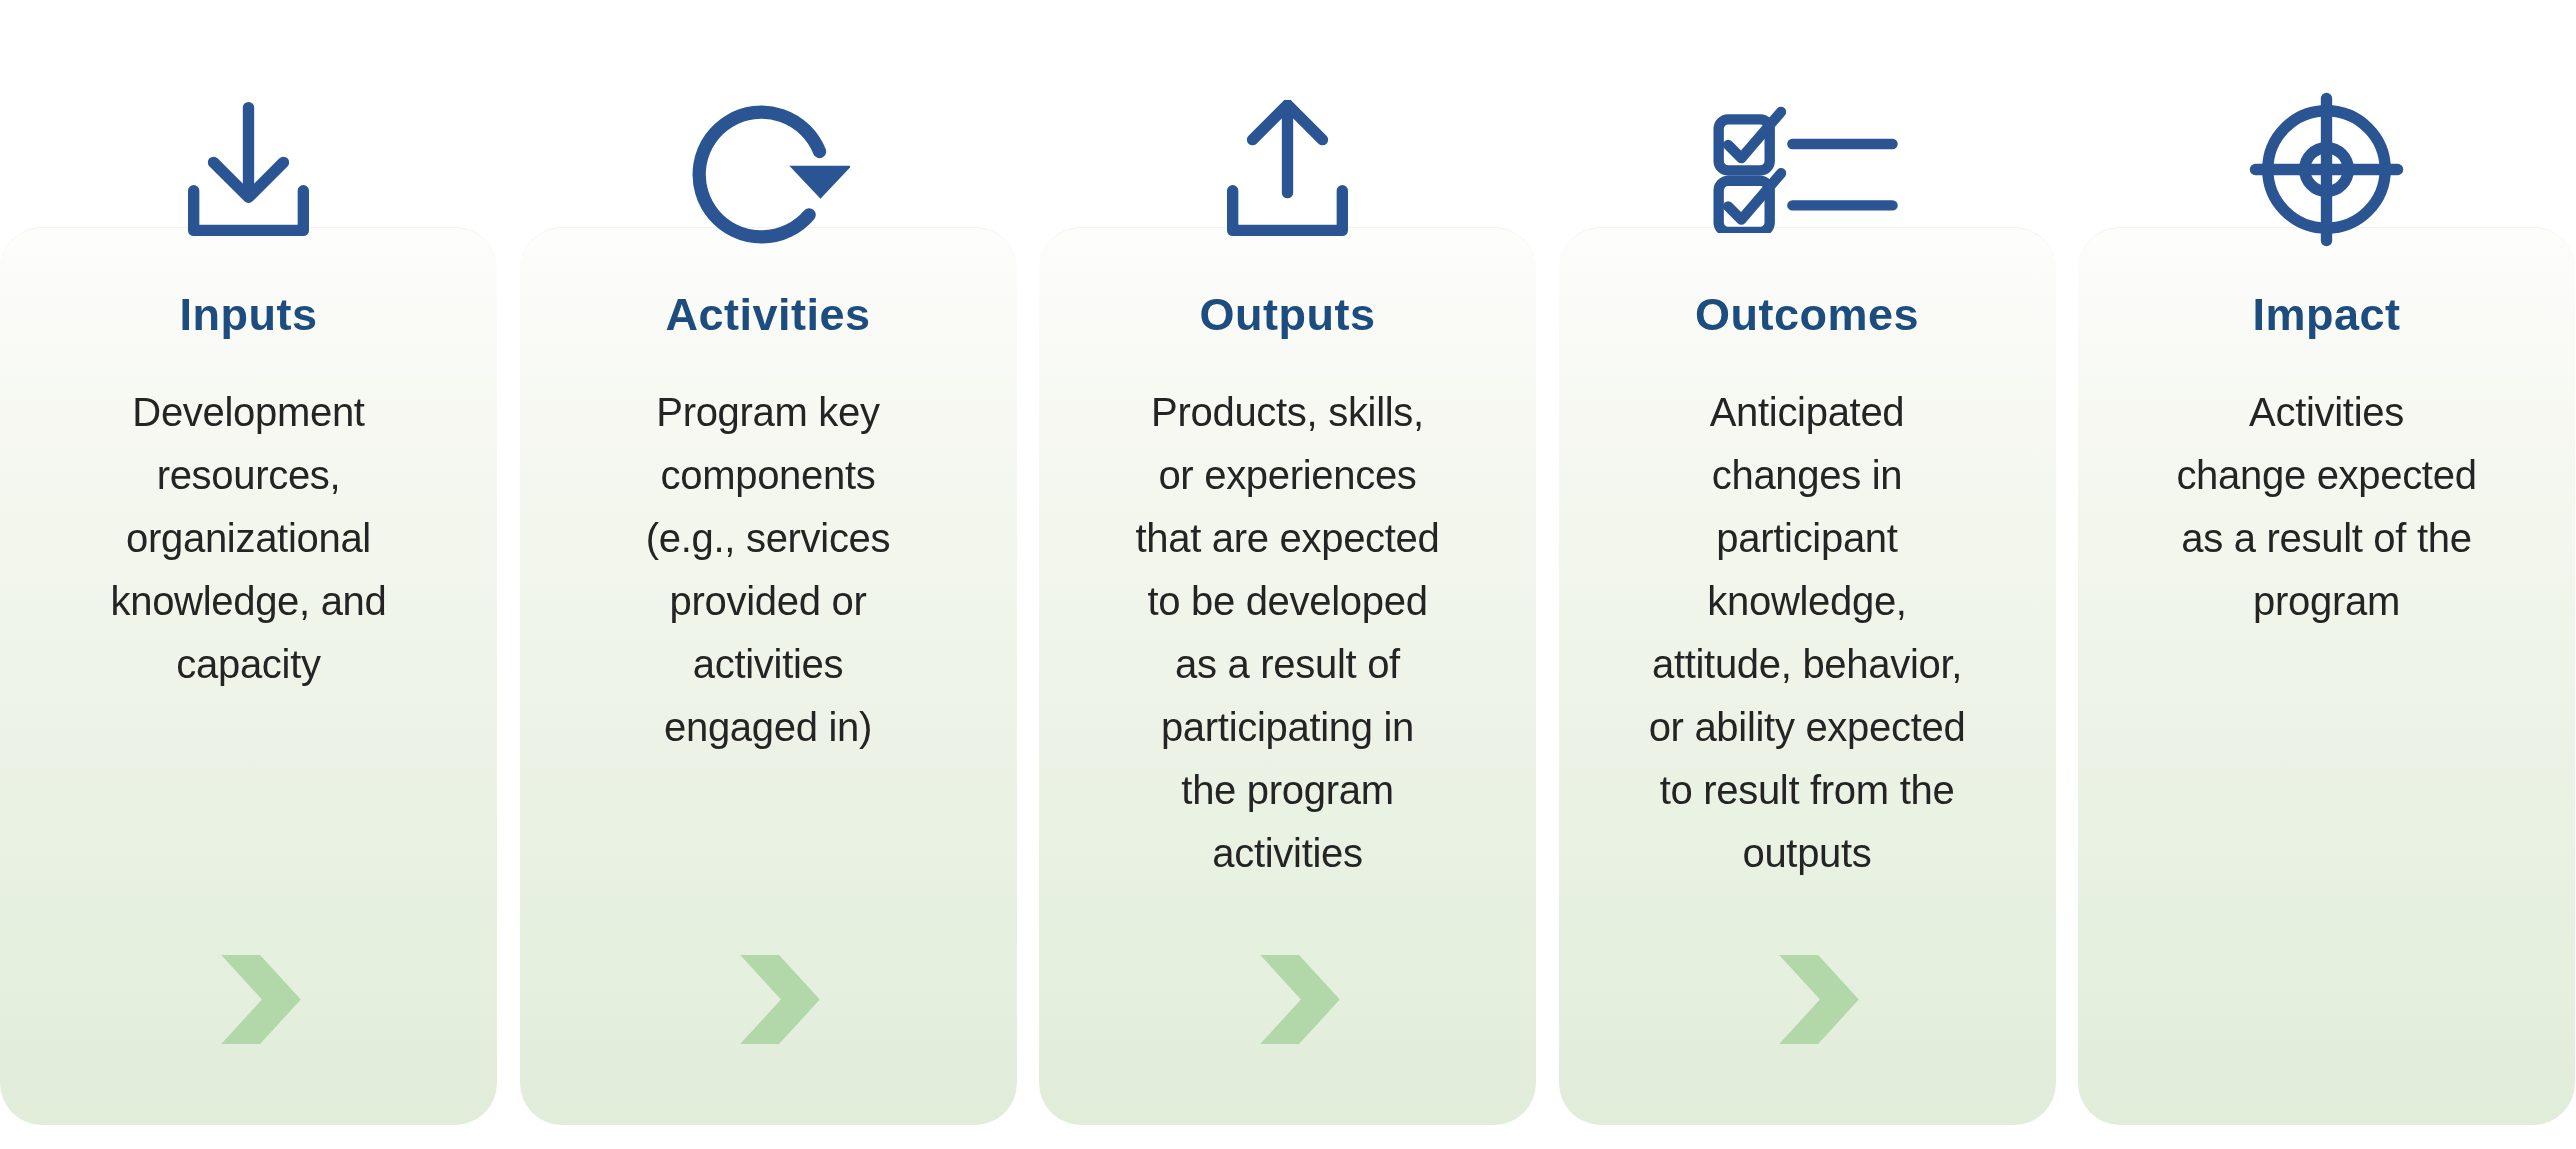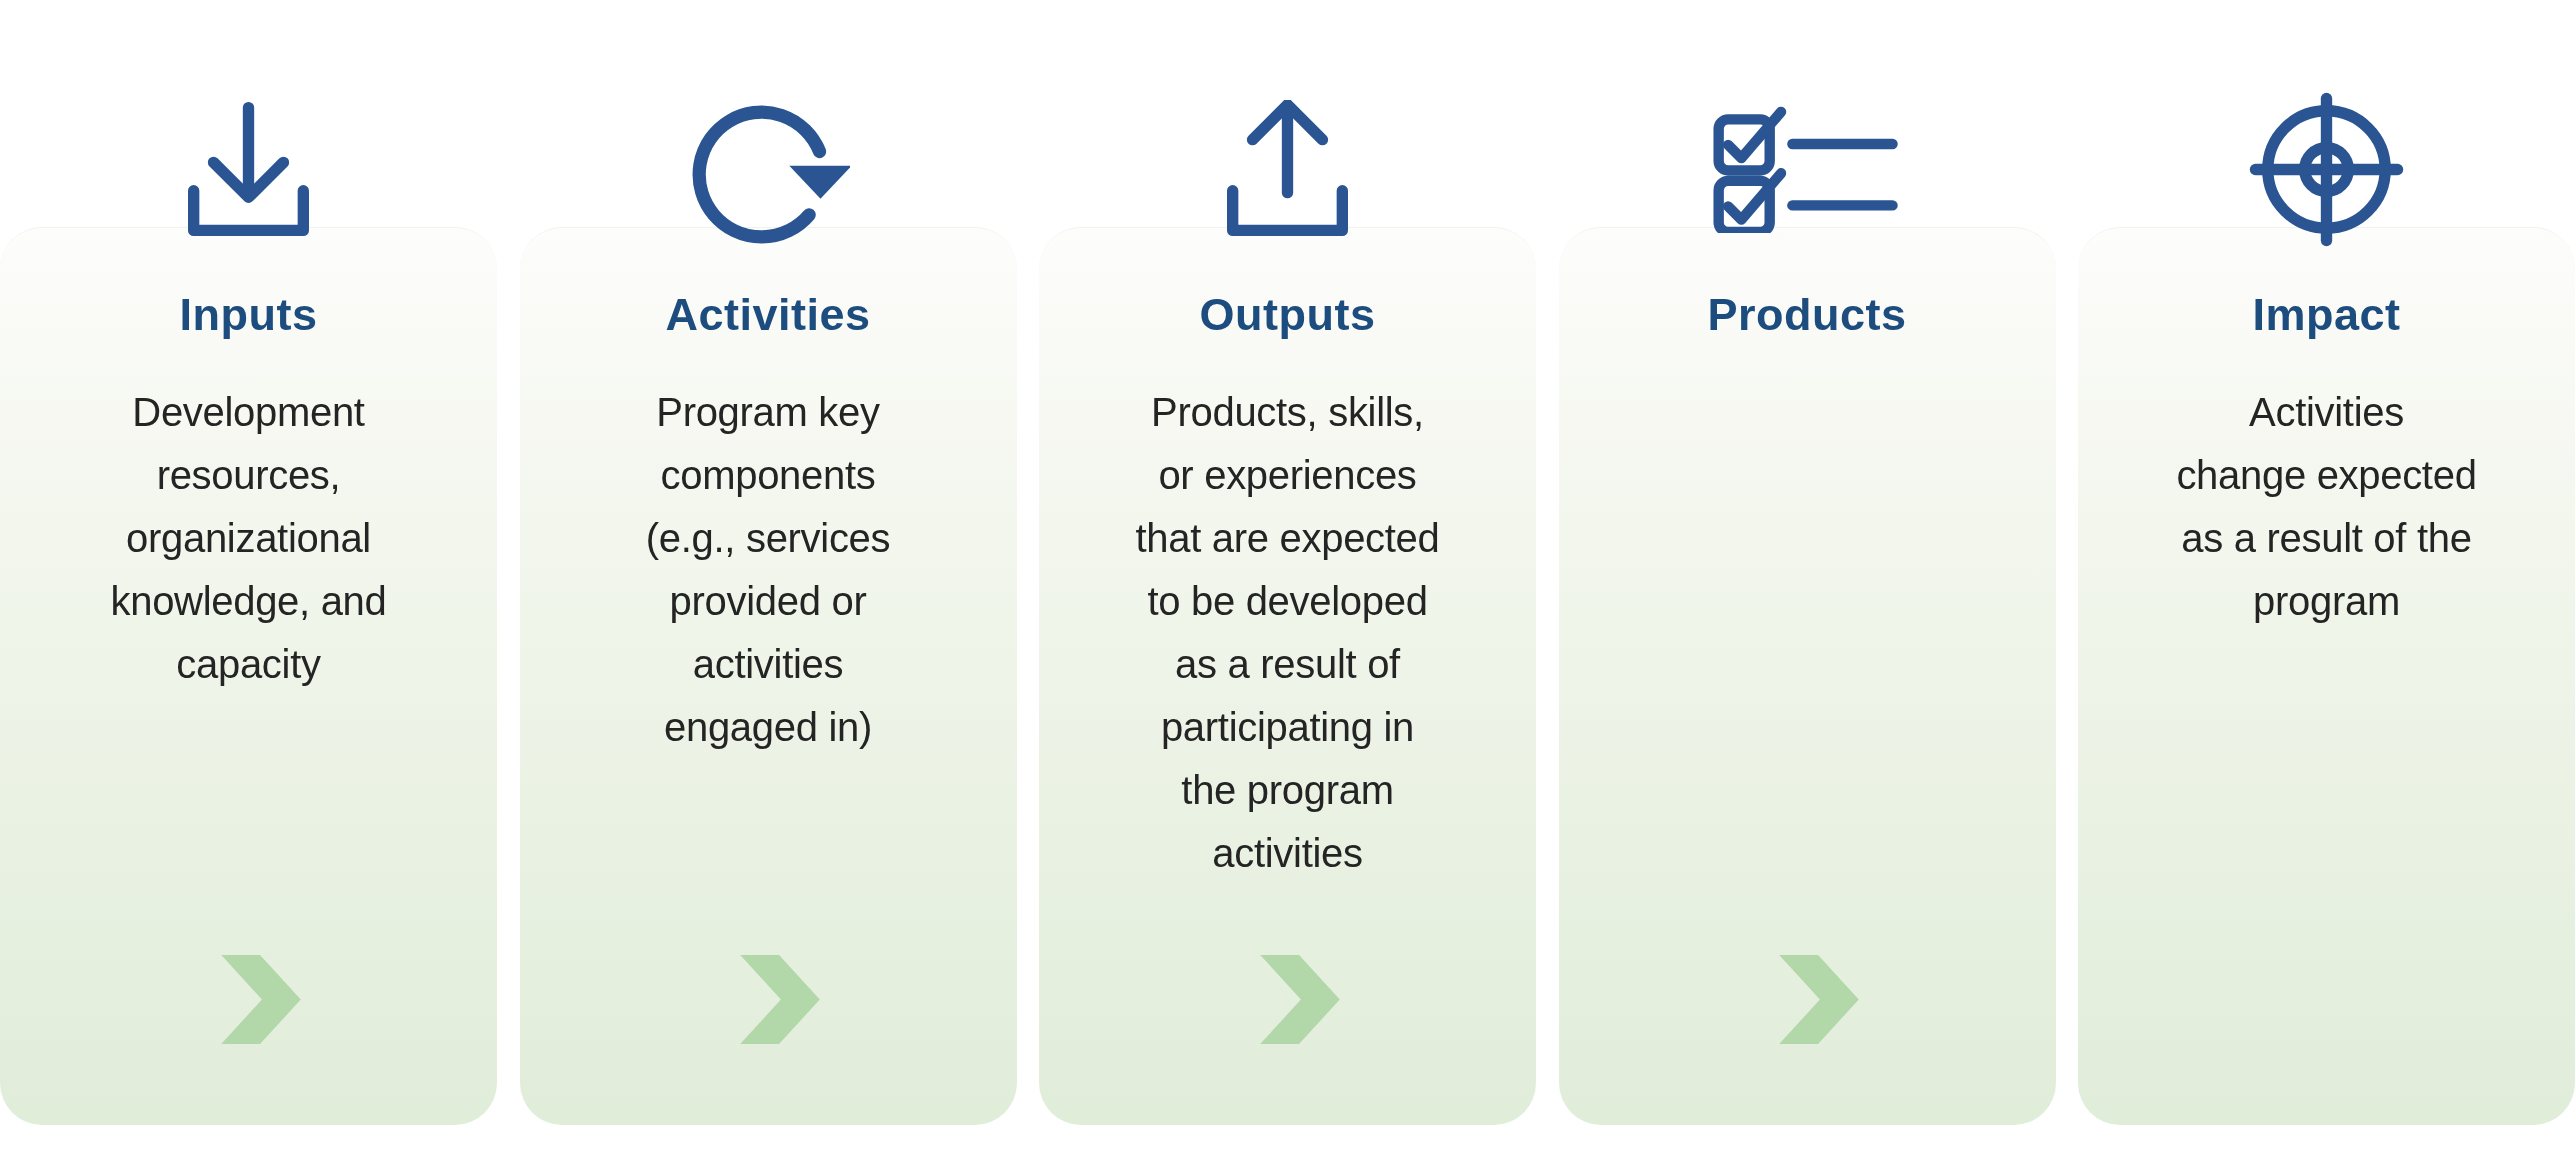--- a/index.html
+++ b/index.html
@@ -129,21 +129,29 @@
       <div class="icon-area">
         <svg class="icon-svg" width="189" height="127" viewBox="0 0 200 134" fill="none" stroke="#2a5592" stroke-width="11" stroke-linecap="round" stroke-linejoin="round">
           <rect x="6" y="14" width="54" height="54" rx="10"></rect>
           <polyline points="16,41 30,55 72,6"></polyline>
           <line x1="84" y1="40" x2="190" y2="40"></line>
           <rect x="6" y="79" width="54" height="54" rx="10"></rect>
           <polyline points="16,106 30,120 72,71"></polyline>
           <line x1="84" y1="105" x2="190" y2="105"></line>
         </svg>
       </div>
-      <div class="col-title">Products</div>
+      <div class="col-title">Outcomes</div>
+      <div class="col-body">Anticipated
+changes in
+participant
+knowledge,
+attitude, behavior,
+or ability expected
+to result from the
+outputs</div>
       <svg class="chevron" width="80" height="89" viewBox="0 0 84 94">
         <polygon points="0,0 41,0 84,47 41,94 0,94 43,47" fill="#b2d7a8"></polygon>
       </svg>
     </div>
 
     <div class="column">
       <div class="card"></div>
       <div class="icon-area">
         <svg class="icon-svg" width="161" height="161" viewBox="0 0 170 170" fill="none" stroke="#2a5592" stroke-width="12" stroke-linecap="round">
           <circle cx="85" cy="85" r="62"></circle>

